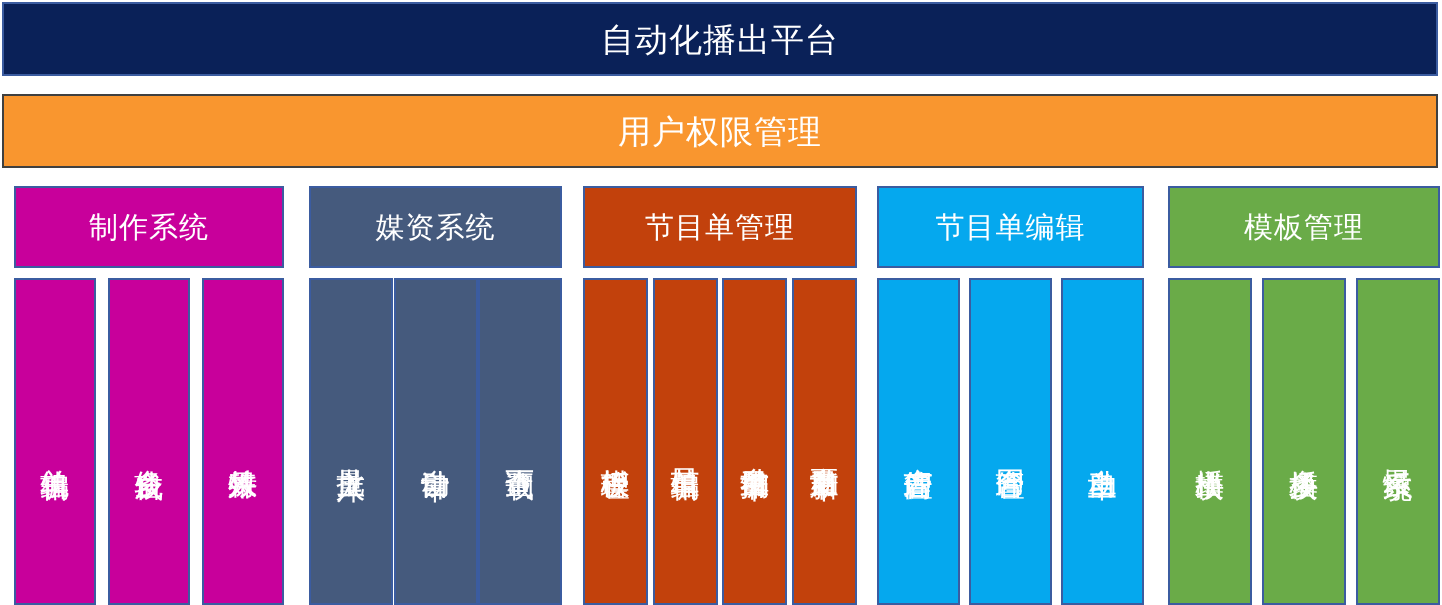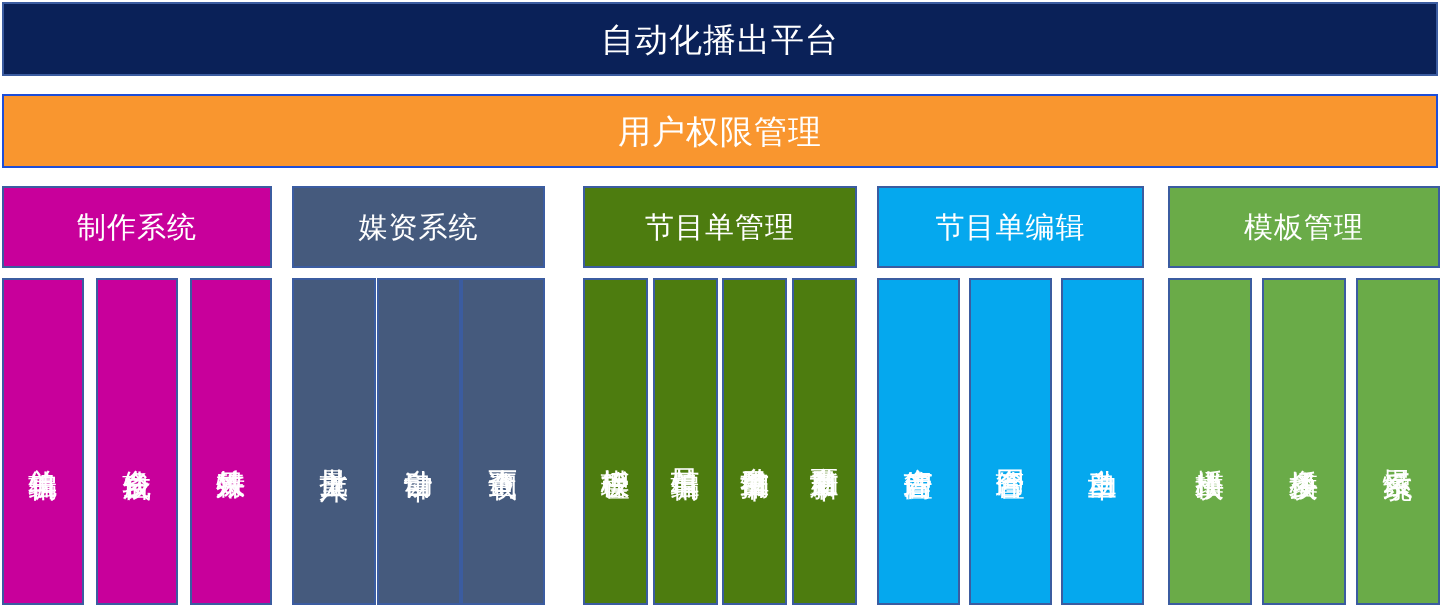--- a/index.html
+++ b/index.html
@@ -44,21 +44,21 @@
   }
 
   
   .perm-bar {
     position: absolute;
     left: 2px;
     top: 94px;
     width: 1436px;
     height: 74px;
     background: #f9962f;
-    border: 2px solid #1d4ed8;
+    border: 2px solid #404040;
     box-sizing: border-box;
     display: flex;
     align-items: center;
     justify-content: center;
   }
   .perm-bar .label {
     color: #ffffff;
     font-size: 33px;
     letter-spacing: 1px;
     line-height: 1;
@@ -113,36 +113,36 @@
     text-orientation: upright;
     color: #ffffff;
     font-size: 29px;
     line-height: 1.06;
     letter-spacing: 1px;
     white-space: nowrap;
     transform: translateY(6px);
   }
 
   
-  #group-production  { left: 2px;    width: 270px; }
-  #group-media       { left: 292px;  width: 253px; }
+  #group-production  { left: 14px;    width: 270px; }
+  #group-media       { left: 309px;  width: 253px; }
   #group-schedule    { left: 583px;  width: 274px; }
   #group-ads         { left: 877px;  width: 267px; }
   #group-broadcast   { left: 1168px; width: 272px; }
 
   #group-production .col { width: 82px; }
   #group-media      .col { width: 84px; }
   #group-schedule   .col { width: 65px; }
   #group-ads        .col { width: 83px; }
   #group-broadcast  .col { width: 84px; }
 
   
   .c-production { background: #c8009b; }
   .c-media      { background: #455a7d; }
-  .c-schedule   { background: #4d7c0f; }
+  .c-schedule   { background: #c2410c; }
   .c-ads        { background: #05a8ee; }
   .c-broadcast  { background: #6aab48; }
 </style>
 </head>
 <body>
 
 <div id="diagram">
 
   <div class="title-bar">
     <span class="label">自动化播出平台</span>

